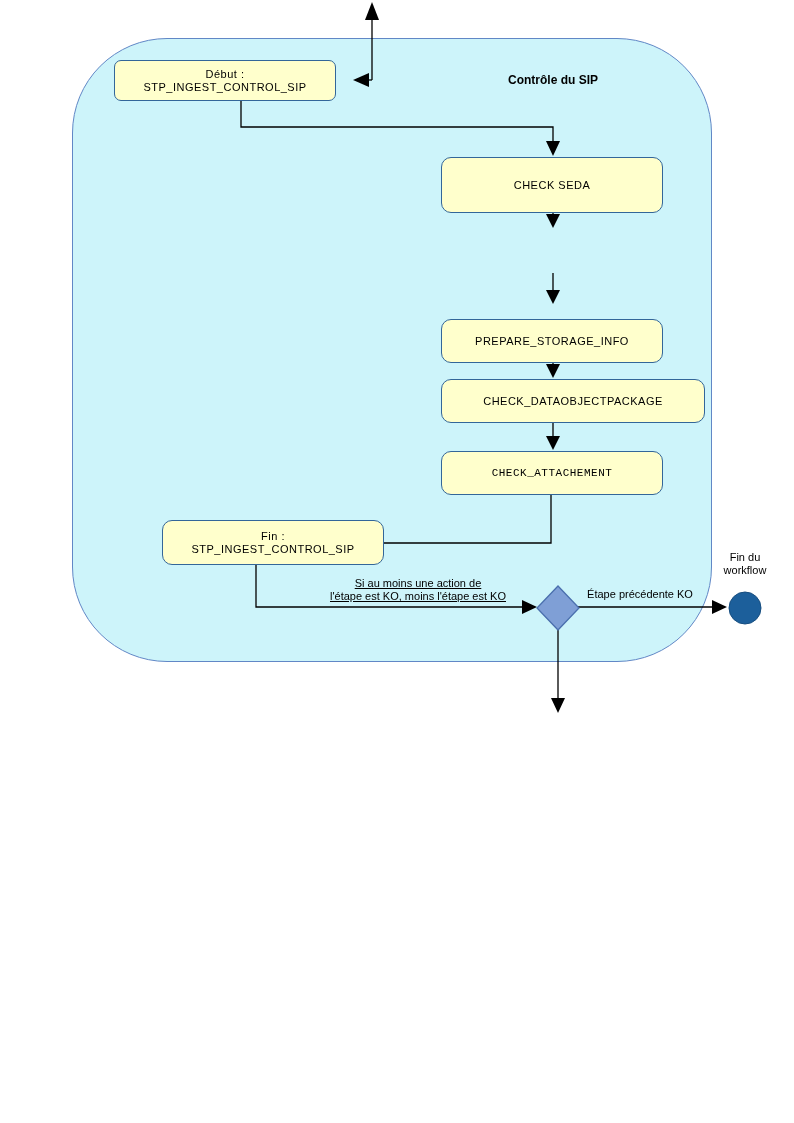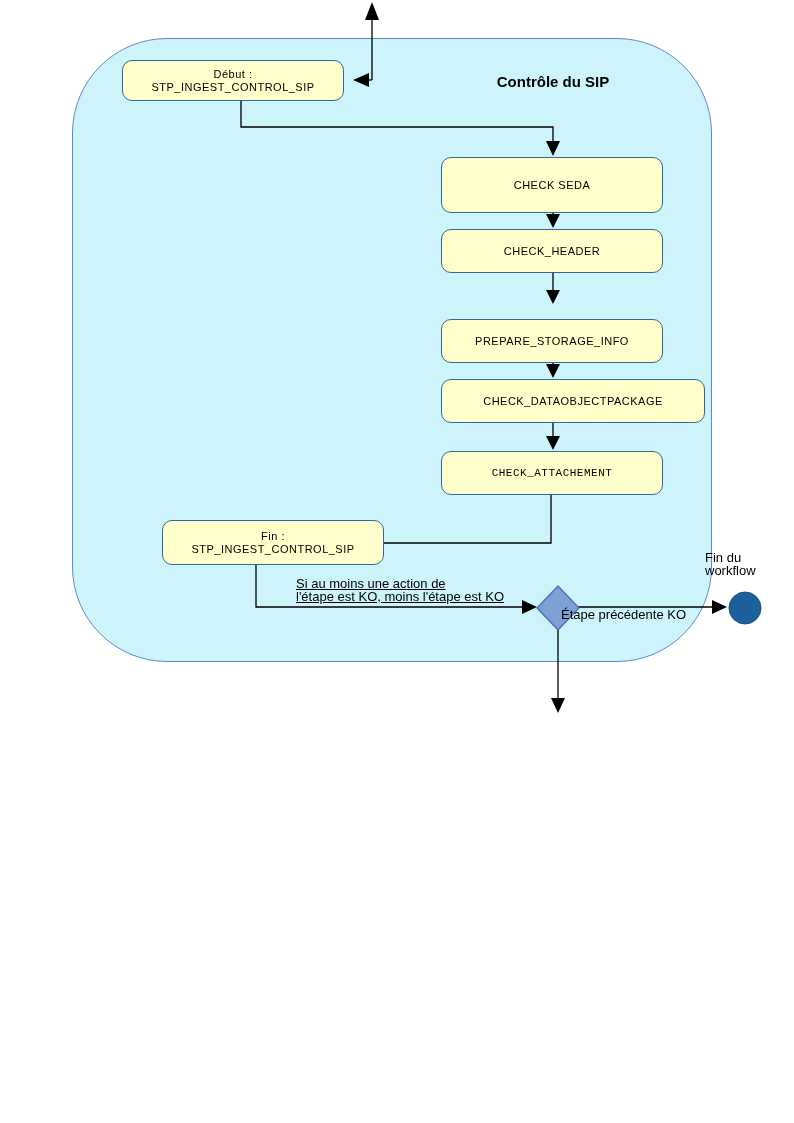--- a/index.html
+++ b/index.html
@@ -41,27 +41,28 @@
     line-height: 13px;
     letter-spacing: 0.5px;
     z-index: 3;
     box-sizing: border-box;
   }
   .title {
     position: absolute;
     left: 453px; top: 73px;
     width: 200px;
     text-align: center;
-    font-size: 15px;
+    font-size: 12px;
     font-weight: bold;
     z-index: 3;
   }
   .edge-label {
     position: absolute;
-    font-size: 13px;
+    text-align: center;
+    font-size: 11px;
     line-height: 13px;
     z-index: 3;
   }
   .lbl-line { display: block; }
 </style>
 </head>
 <body>
 
 <div class="page">
 
@@ -101,45 +102,44 @@
     <line x1="558" y1="629" x2="558" y2="698" stroke="#000" stroke-width="1.3"></line>
     <polygon points="558,713 551,698 565,698" fill="#000"></polygon>
 
     <polygon points="558,586 579,608 558,630 537,608" fill="#7f9fd6" stroke="#4a6fae" stroke-width="1.3"></polygon>
 
     <circle cx="745" cy="608" r="16" fill="#1c5f9b" stroke="#174e80" stroke-width="1"></circle>
   </svg>
 
   <div class="title">Contrôle du SIP</div>
 
-  <div class="node" style="left:122px; top:60px; width:222px; height:41px;">
+  <div class="node" style="left:114px; top:60px; width:222px; height:41px;border-radius:7px;">
     <span class="lbl-line">Début :</span>
     <span class="lbl-line">STP_INGEST_CONTROL_SIP</span>
   </div>
 
   <div class="node" style="left:441px; top:157px; width:222px; height:56px;">CHECK SEDA</div>
 
-  <div class="node" style="left:441px; top:229px; width:222px; height:44px;">CHECK_HEADER</div>
 
   <div class="node" style="left:441px; top:319px; width:222px; height:44px;">PREPARE_STORAGE_INFO</div>
 
   <div class="node" style="left:441px; top:379px; width:264px; height:44px;">CHECK_DATAOBJECTPACKAGE</div>
 
   <div class="node" style="left:441px; top:451px; width:222px; height:44px;font-family:Liberation Mono, monospace;">CHECK_ATTACHEMENT</div>
 
   <div class="node" style="left:162px; top:520px; width:222px; height:45px;">
     <span class="lbl-line">Fin :</span>
     <span class="lbl-line">STP_INGEST_CONTROL_SIP</span>
   </div>
 
   <div class="edge-label" style="left:296px; top:577px; width:244px;text-decoration:underline;">
     <span class="lbl-line">Si au moins une action de</span>
     <span class="lbl-line">l'étape est KO, moins l'étape est KO</span>
   </div>
 
-  <div class="edge-label" style="left:561px; top:588px; width:158px;margin-top:20px;">Étape précédente KO</div>
+  <div class="edge-label" style="left:561px; top:588px; width:158px;">Étape précédente KO</div>
 
   <div class="edge-label" style="left:705px; top:551px; width:80px;">
     <span class="lbl-line">Fin du</span>
     <span class="lbl-line">workflow</span>
   </div>
 
 </div>
 
 </body></html>

